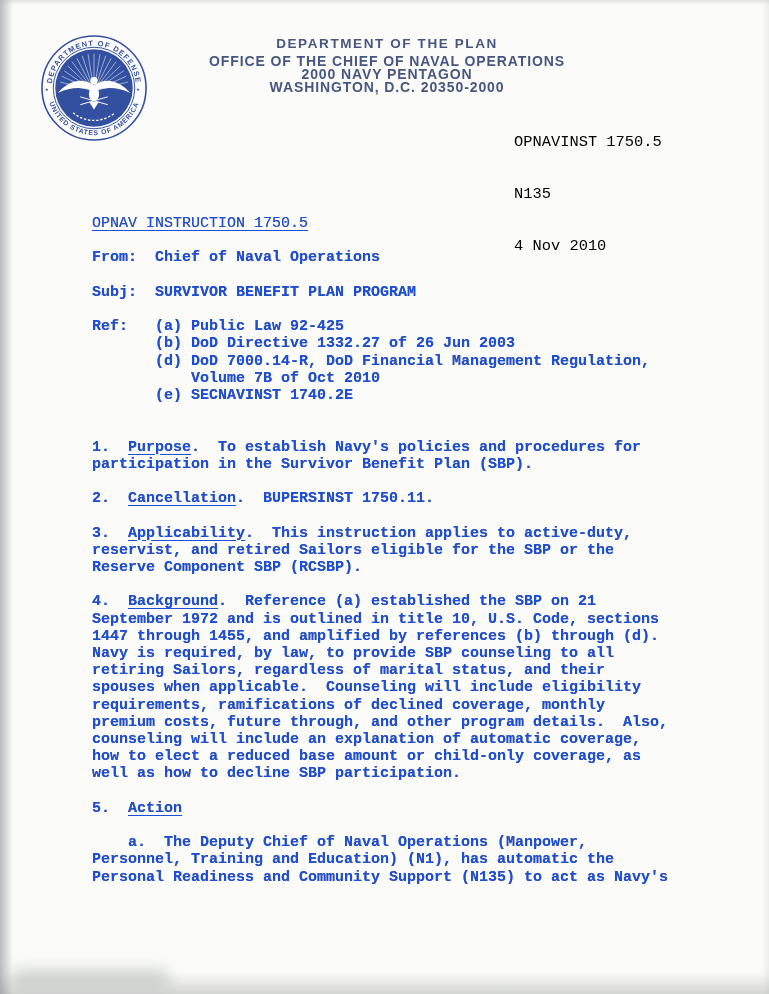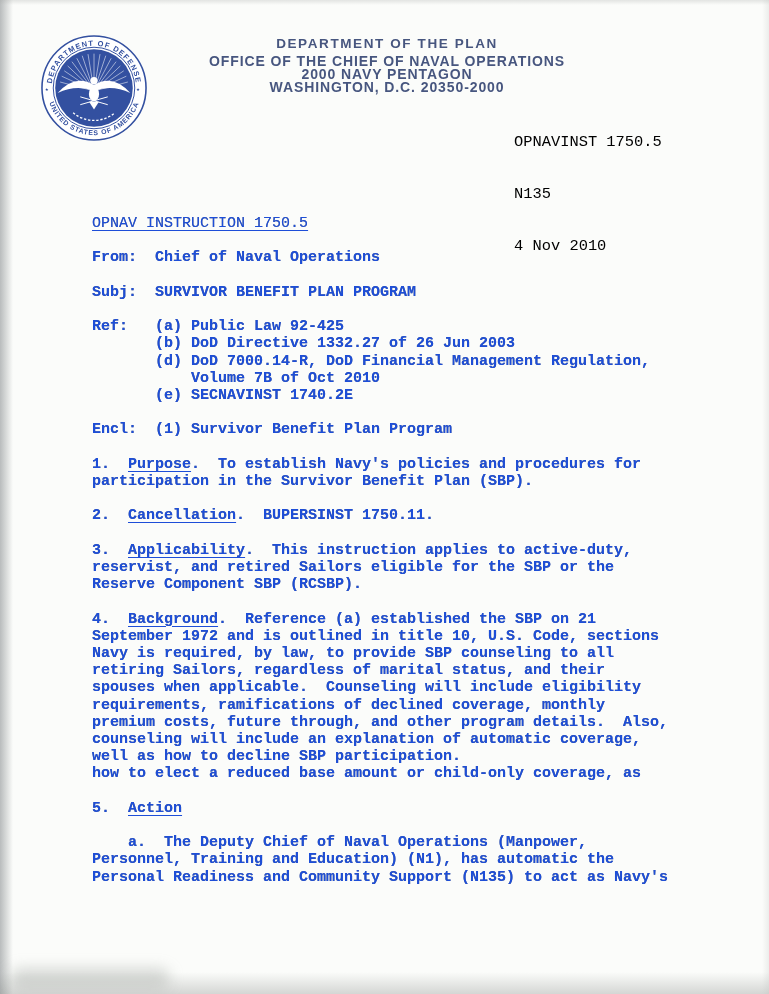--- a/index.html
+++ b/index.html
@@ -120,41 +120,41 @@
         <div class="line">From:  Chief of Naval Operations</div>
         <div class="line"></div>
         <div class="line">Subj:  SURVIVOR BENEFIT PLAN PROGRAM</div>
         <div class="line"></div>
         <div class="line">Ref:   (a) Public Law 92-425</div>
         <div class="line">       (b) DoD Directive 1332.27 of 26 Jun 2003</div>
         <div class="line">       (d) DoD 7000.14-R, DoD Financial Management Regulation,</div>
         <div class="line">           Volume 7B of Oct 2010</div>
         <div class="line">       (e) SECNAVINST 1740.2E</div>
         <div class="line"></div>
-        <div class="line">Encl:  (1) Survivor Benefit Plan Program</div>
         <div class="line"></div>
         <div class="line"><span>1.  </span><span class="u">Purpose</span><span>.  To establish Navy's policies and procedures for</span></div>
         <div class="line">participation in the Survivor Benefit Plan (SBP).</div>
         <div class="line"></div>
         <div class="line"><span>2.  </span><span class="u">Cancellation</span><span>.  BUPERSINST 1750.11.</span></div>
         <div class="line"></div>
         <div class="line"><span>3.  </span><span class="u">Applicability</span><span>.  This instruction applies to active-duty,</span></div>
         <div class="line">reservist, and retired Sailors eligible for the SBP or the</div>
         <div class="line">Reserve Component SBP (RCSBP).</div>
         <div class="line"></div>
         <div class="line"><span>4.  </span><span class="u">Background</span><span>.  Reference (a) established the SBP on 21</span></div>
         <div class="line">September 1972 and is outlined in title 10, U.S. Code, sections</div>
+        <div class="line">1447 through 1455, and amplified by references (b) through (d).</div>
         <div class="line">Navy is required, by law, to provide SBP counseling to all</div>
         <div class="line">retiring Sailors, regardless of marital status, and their</div>
         <div class="line">spouses when applicable.  Counseling will include eligibility</div>
         <div class="line">requirements, ramifications of declined coverage, monthly</div>
         <div class="line">premium costs, future through, and other program details.  Also,</div>
         <div class="line">counseling will include an explanation of automatic coverage,</div>
+        <div class="line">how to elect a reduced base amount or child-only coverage, as</div>
         <div class="line">well as how to decline SBP participation.</div>
-        <div class="line">how to elect a reduced base amount or child-only coverage, as</div>
         <div class="line"></div>
         <div class="line"><span>5.  </span><span class="u">Action</span><span></span></div>
         <div class="line"></div>
         <div class="line">    a.  The Deputy Chief of Naval Operations (Manpower,</div>
         <div class="line">Personnel, Training and Education) (N1), has automatic the</div>
         <div class="line">Personal Readiness and Community Support (N135) to act as Navy's</div>
       </div>
   </div>
 
 </div>

